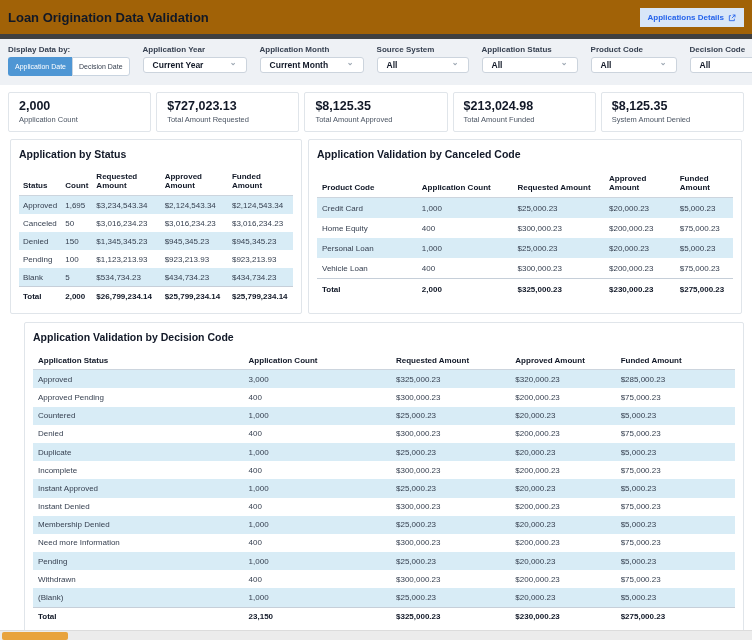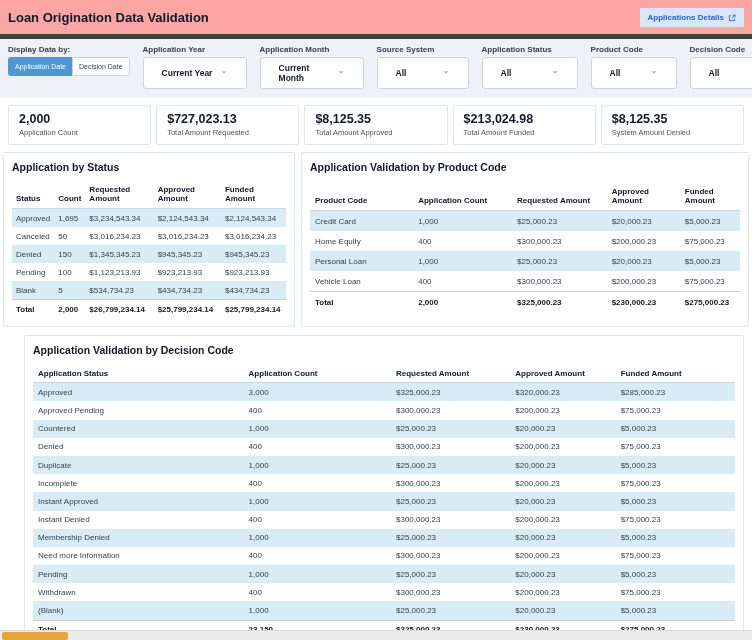--- a/index.html
+++ b/index.html
@@ -1,44 +1,44 @@
 <!DOCTYPE html>
 <html><head>
 <meta charset="utf-8">
 <style>
   * { box-sizing: border-box; margin: 0; padding: 0; }
   html, body { width: 752px; height: 640px; overflow: hidden; }
   body { font-family: "Liberation Sans", sans-serif; background: #ffffff; color: #1f2937; position: relative; }
 
   
-  .topbar { display: flex; justify-content: space-between; align-items: center; padding: 8px 8px 7px 8px; background: #fca5a5; }
+  .topbar { display: flex; justify-content: space-between; align-items: center; padding: 8px 8px 7px 8px; background: #a16207; }
   .topbar h1 { font-size: 13px; font-weight: 700; color: #111827; }
   .details-btn { display: inline-flex; align-items: center; gap: 4px; background: #d8e6f8; color: #2563eb; border: none; border-radius: 0; font-family: inherit; font-size: 8px; font-weight: 700; padding: 5px 8px; cursor: pointer; }
 
   
   .filters { background: #eef1f5; padding: 6px 8px 9px 8px; display: flex; gap: 13px; align-items: flex-start; border-top: 5px solid #404040; }
   .filter { display: flex; flex-direction: column; gap: 3px; }
   .flabel { font-size: 8px; font-weight: 600; color: #374151; white-space: nowrap; }
   .seg { display: inline-flex; }
   .seg button { font-family: inherit; font-size: 7px; padding: 5px 6px; border: 1px solid #c9d4e0; background: #ffffff; color: #374151; cursor: pointer; white-space: nowrap; }
   .seg button:first-child { border-radius: 3px 0 0 3px; border-right: none; }
   .seg button:last-child { border-radius: 0 3px 3px 0; }
   .seg button.on { background: #4e96d4; border-color: #4e96d4; color: #ffffff; }
-  .select { display: flex; justify-content: space-between; align-items: center; gap: 6px; background: #ffffff; border: 1px solid #ccd4dd; border-radius: 3px; padding: 4px 18px; font-size: 8.5px; font-weight: 700; color: #111827; cursor: pointer; height: 32px; }
+  .select { display: flex; justify-content: space-between; align-items: center; gap: 6px; background: #ffffff; border: 1px solid #ccd4dd; border-radius: 3px; padding: 4px 9px; font-size: 8.5px; font-weight: 700; color: #111827; cursor: pointer; height: 16px; }
   .chev { color: #9aa5b1; font-size: 8px; line-height: 1; transform: translateY(-2px); }
   .w104 { width: 104px; } .w92 { width: 92px; } .w96 { width: 96px; } .w86 { width: 86px; } .w90 { width: 90px; }
 
   
   .kpis { display: flex; gap: 5px; margin: 7px 8px; }
   .kpi { flex: 1; background: #ffffff; border: 1px solid #e0e5ea; border-radius: 2px; padding: 6px 10px 7px 10px; }
   .kpi .val { font-size: 12.5px; font-weight: 700; color: #111827; }
   .kpi .lab { font-size: 7.5px; color: #4b5563; margin-top: 2px; }
 
   
-  .tables-row { display: flex; gap: 6px; margin: 0 3px; align-items: stretch; }
+  .tables-row { display: flex; gap: 6px; margin: 0 10px; align-items: stretch; }
   .card { background: #ffffff; border: 1px solid #e0e5ea; border-radius: 2px; padding: 8px; }
   .card h2 { font-size: 10.5px; font-weight: 700; color: #111827; margin-bottom: 8px; }
   .card.status { width: 292px; flex: none; }
   .card.product { flex: 1; }
   .card.decision { margin: 8px 8px 0 24px; }
 
   table { width: 100%; border-collapse: collapse; font-size: 8px; }
   th { text-align: left; font-weight: 700; color: #111827; padding: 4px 4px 5px 4px; border-bottom: 1px solid #ccd5de; vertical-align: bottom; }
   td { text-align: left; color: #374151; padding: 4.5px 4px; }
   tbody tr:nth-child(odd) { background: #d8ecf6; }
@@ -200,21 +200,21 @@
             <td>2,000</td>
             <td>$26,799,234.14</td>
             <td>$25,799,234.14</td>
             <td>$25,799,234.14</td>
           </tr>
         </tfoot>
     </table>
   </div>
 
   <div class="card product">
-    <h2>Application Validation by Product Code</h2>
+    <h2>Application Validation by Canceled Code</h2>
     <table>
       <colgroup>
           <col style="width:24%">
           <col style="width:23%">
           <col style="width:22%">
           <col style="width:17%">
           <col style="width:14%">
         </colgroup>
       <thead>
           <tr>

